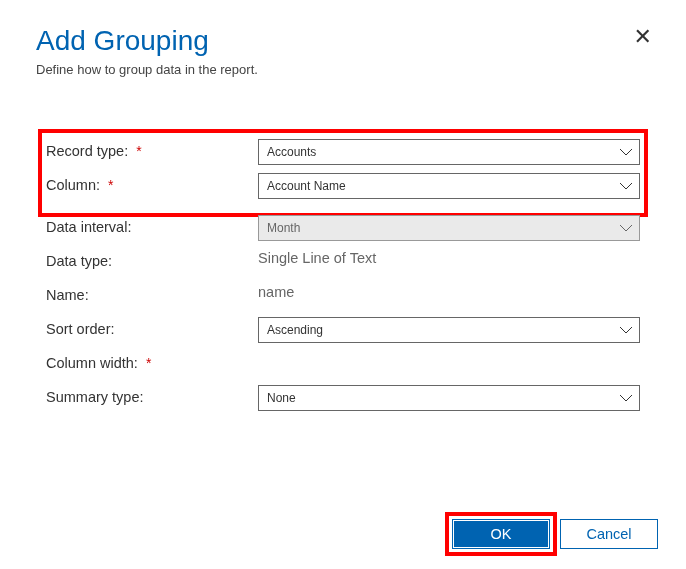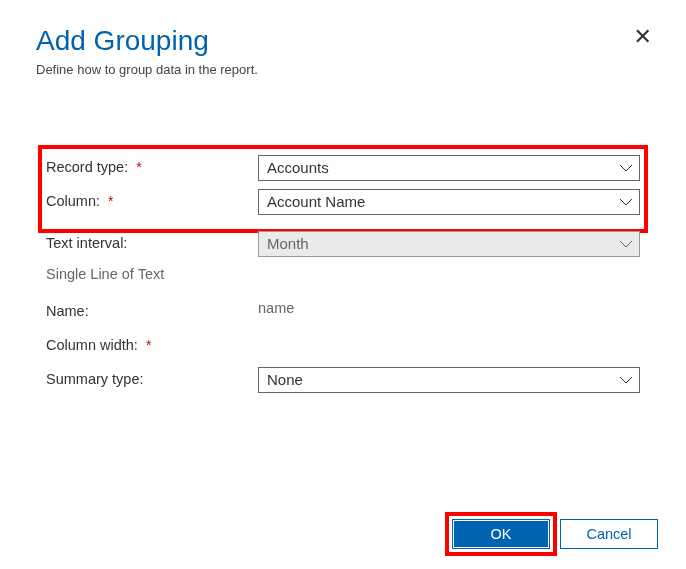--- a/index.html
+++ b/index.html
@@ -6,21 +6,21 @@
   body {
     margin: 0;
     font-family: "Segoe UI", Arial, sans-serif;
     background: #fff;
     width: 686px;
     height: 569px;
     position: relative;
     padding: 24px 36px 0 36px;
     color: #333;
   }
-  .header { margin-bottom: 76px; }
+  .header { margin-bottom: 60px; }
   .title {
     font-size: 28px;
     font-weight: 300;
     color: #0063b1;
     margin: 0 0 4px 0;
     line-height: 1.2;
   }
   .subtitle {
     font-size: 13px;
     color: #444;
@@ -59,21 +59,21 @@
   }
   .select {
     position: relative;
     width: 100%;
     height: 26px;
     border: 1px solid #666;
     background: #fff;
     display: flex;
     align-items: center;
     padding: 0 28px 0 8px;
-    font-size: 15px;
+    font-size: 12px;
     color: #333;
     cursor: pointer;
   }
   .select.disabled {
     background: #eaeaea;
     color: #666;
     border-color: #999;
     cursor: default;
   }
   .select .chev {
@@ -170,49 +170,67 @@
                 <path d="M1 1 L7 7 L13 1" fill="none" stroke="#333" stroke-width="1"></path>
               </svg>
           </span>
         </div>
       </div>
     </div>
   </div>
 
   <div class="row">
     <div class="label-cell">
-      <span>Text interval:</span>
+      <span>Data interval:</span>
     </div>
     <div class="control-cell">
       <div class="select disabled">
         <span>Month</span>
         <span class="chev">
           <svg width="14" height="8" viewBox="0 0 14 8">
               <path d="M1 1 L7 7 L13 1" fill="none" stroke="#666" stroke-width="1"></path>
             </svg>
         </span>
       </div>
     </div>
   </div>
 
   <div class="row">
+    <div class="label-cell">
+      <span>Data type:</span>
+    </div>
     <div class="control-cell">
       <span class="static-text">Single Line of Text</span>
     </div>
   </div>
 
   <div class="row">
     <div class="label-cell">
       <span>Name:</span>
     </div>
     <div class="control-cell">
       <span class="static-text">name</span>
     </div>
   </div>
 
+  <div class="row">
+    <div class="label-cell">
+      <span>Sort order:</span>
+    </div>
+    <div class="control-cell">
+      <div class="select">
+        <span>Ascending</span>
+        <span class="chev">
+          <svg width="14" height="8" viewBox="0 0 14 8">
+              <path d="M1 1 L7 7 L13 1" fill="none" stroke="#333" stroke-width="1"></path>
+            </svg>
+        </span>
+      </div>
+    </div>
+  </div>
 
   <div class="row">
     <div class="label-cell">
       <span>Column width:</span>
       <span class="req">*</span>
     </div>
   </div>
 
   <div class="row">
     <div class="label-cell">

